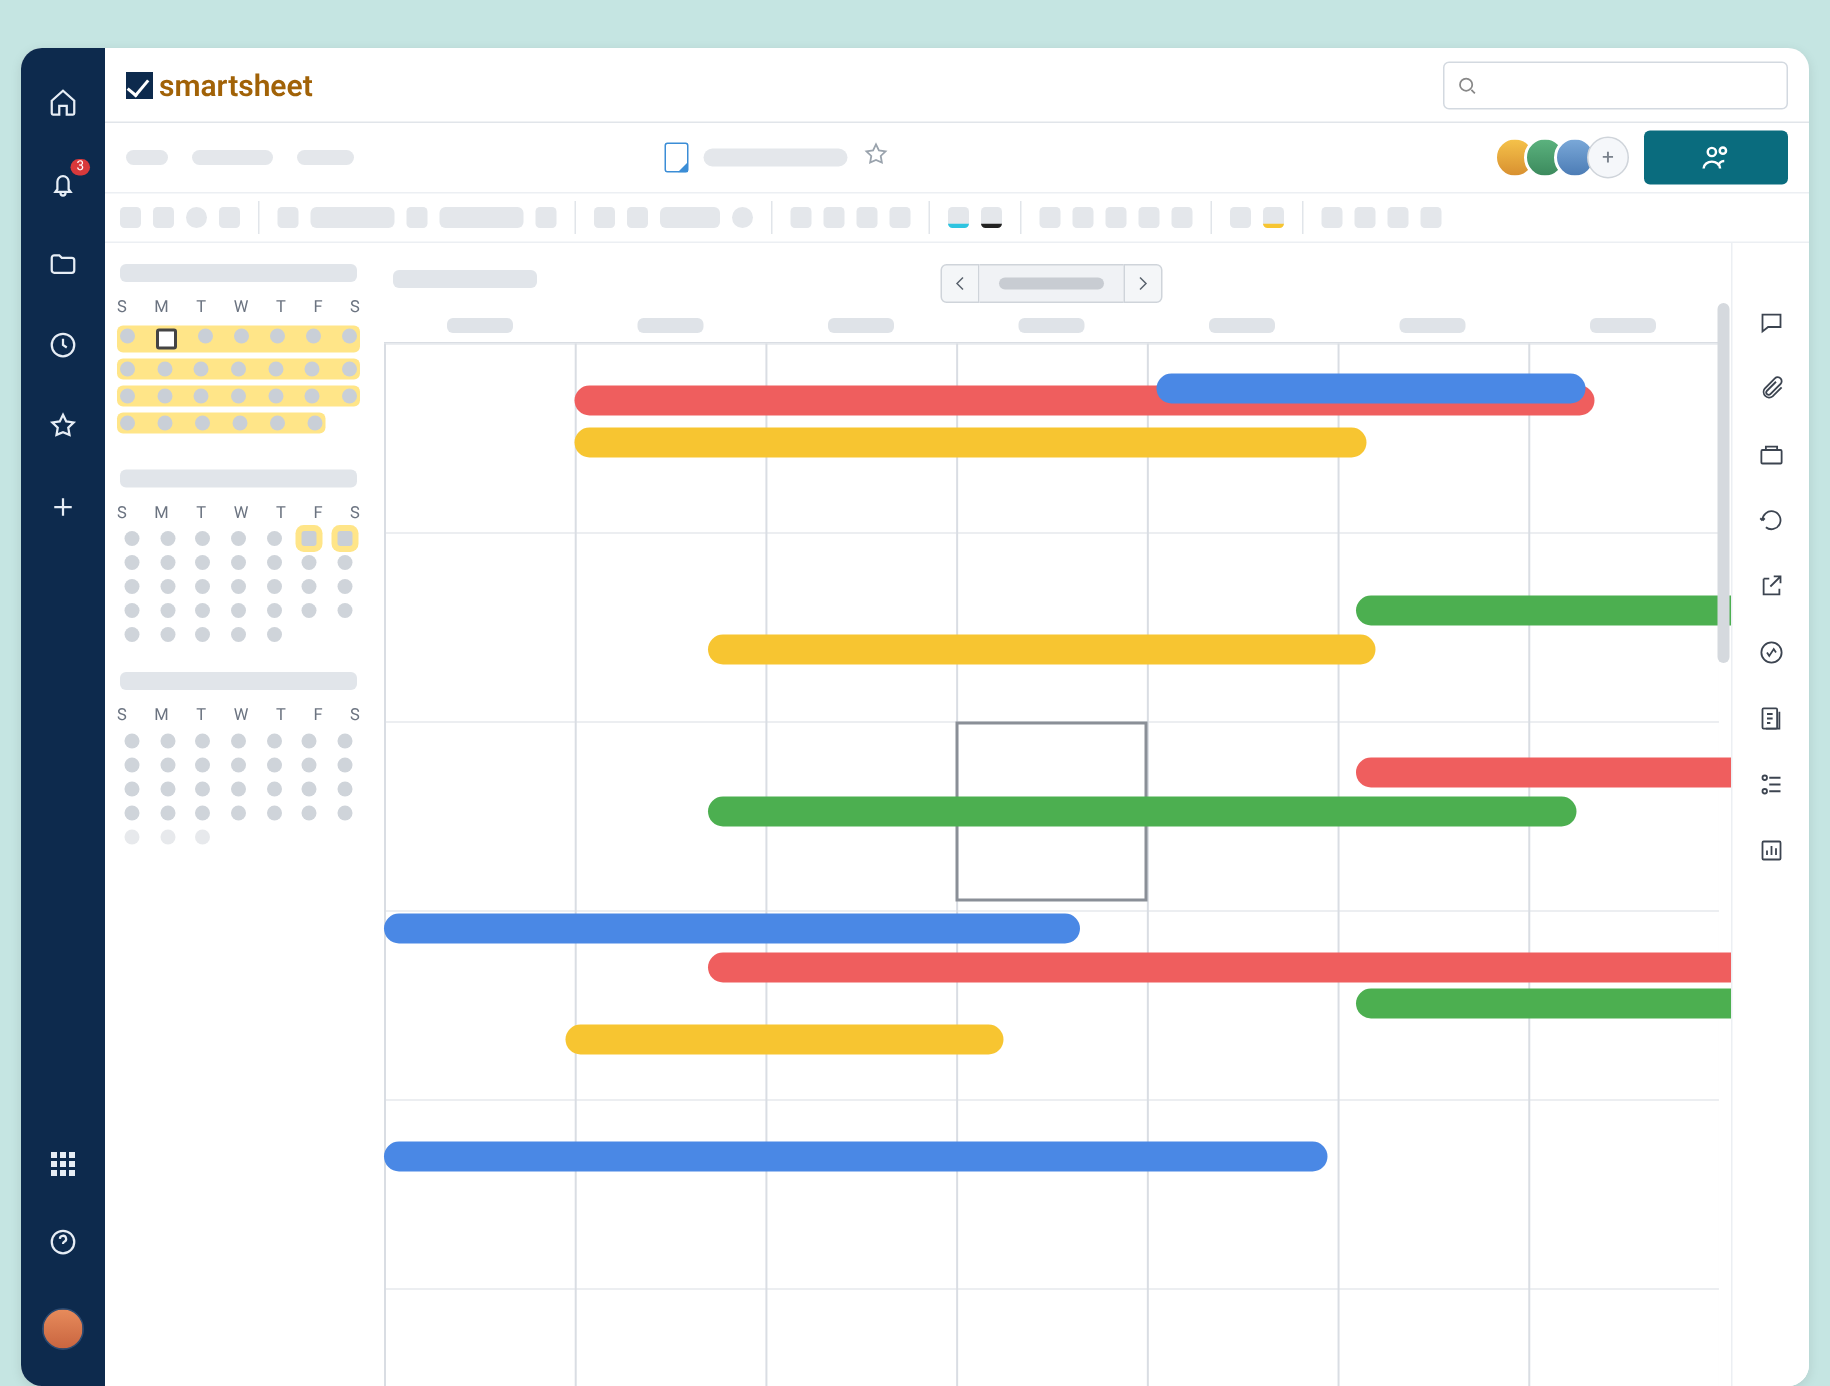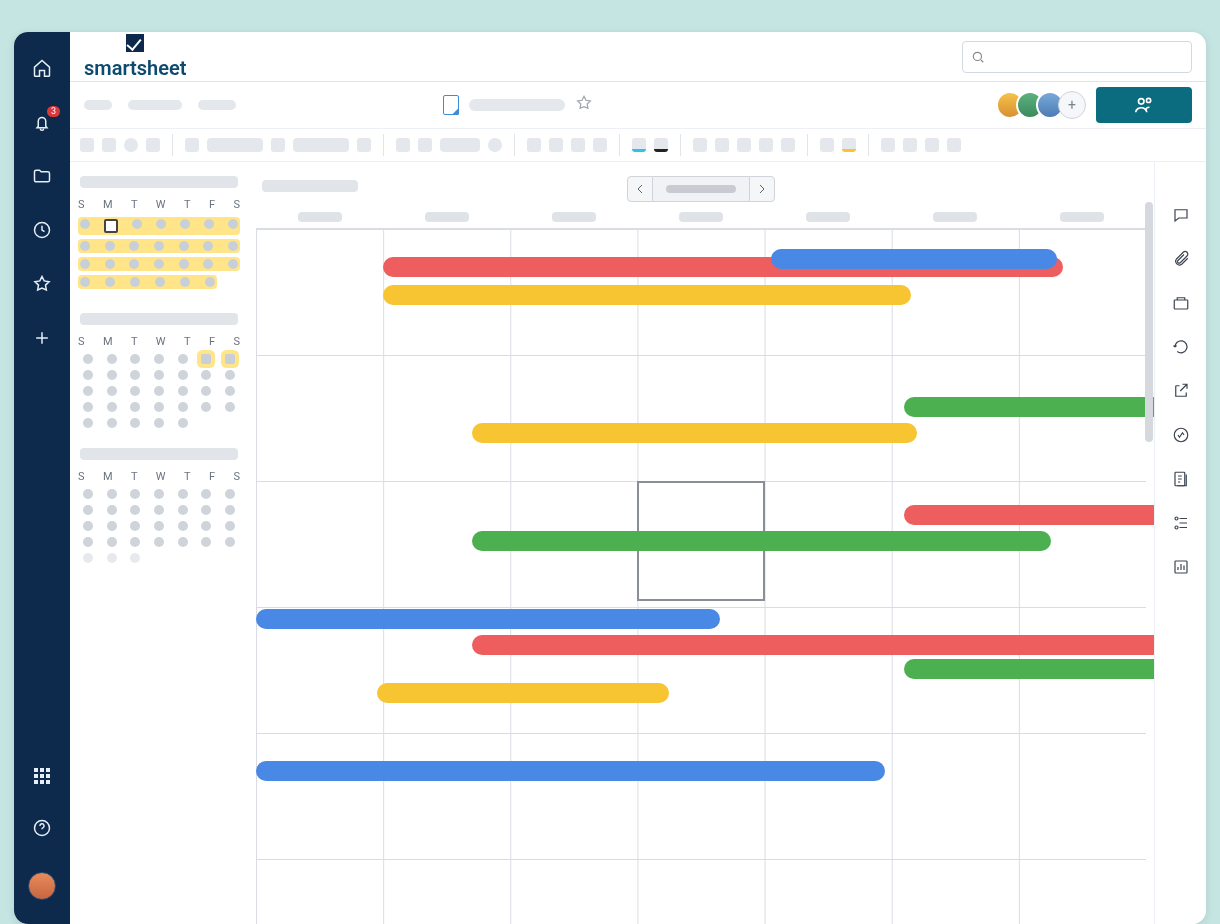--- a/index.html
+++ b/index.html
@@ -70,21 +70,21 @@
 .main { flex: 1; display: flex; flex-direction: column; }
 
 .topbar {
   height: 50px;
   border-bottom: 1px solid #e1e5ea;
   display: flex;
   align-items: center;
   padding: 0 14px;
   gap: 12px;
 }
-.logo { display: flex; align-items: center; gap: 4px; font-weight: 600; color: #0c4a6e; font-size: 20px; flex-direction: column; }
+.logo { display: flex; align-items: center; gap: 4px; font-weight: 600; color: #a16207; font-size: 20px; }
 .logo-mark { width: 18px; height: 18px; background: #0d2a4d; display: inline-block; position: relative; }
 .logo-mark::after { content:""; position:absolute; left:4px; top:2px; width:6px; height:12px; border:2px solid #fff; border-left:none; border-top:none; transform: rotate(40deg); }
 .search {
   margin-left: auto;
   width: 230px;
   height: 32px;
   border: 1px solid #d3d9e0;
   border-radius: 4px;
   display: flex;
   align-items: center;

